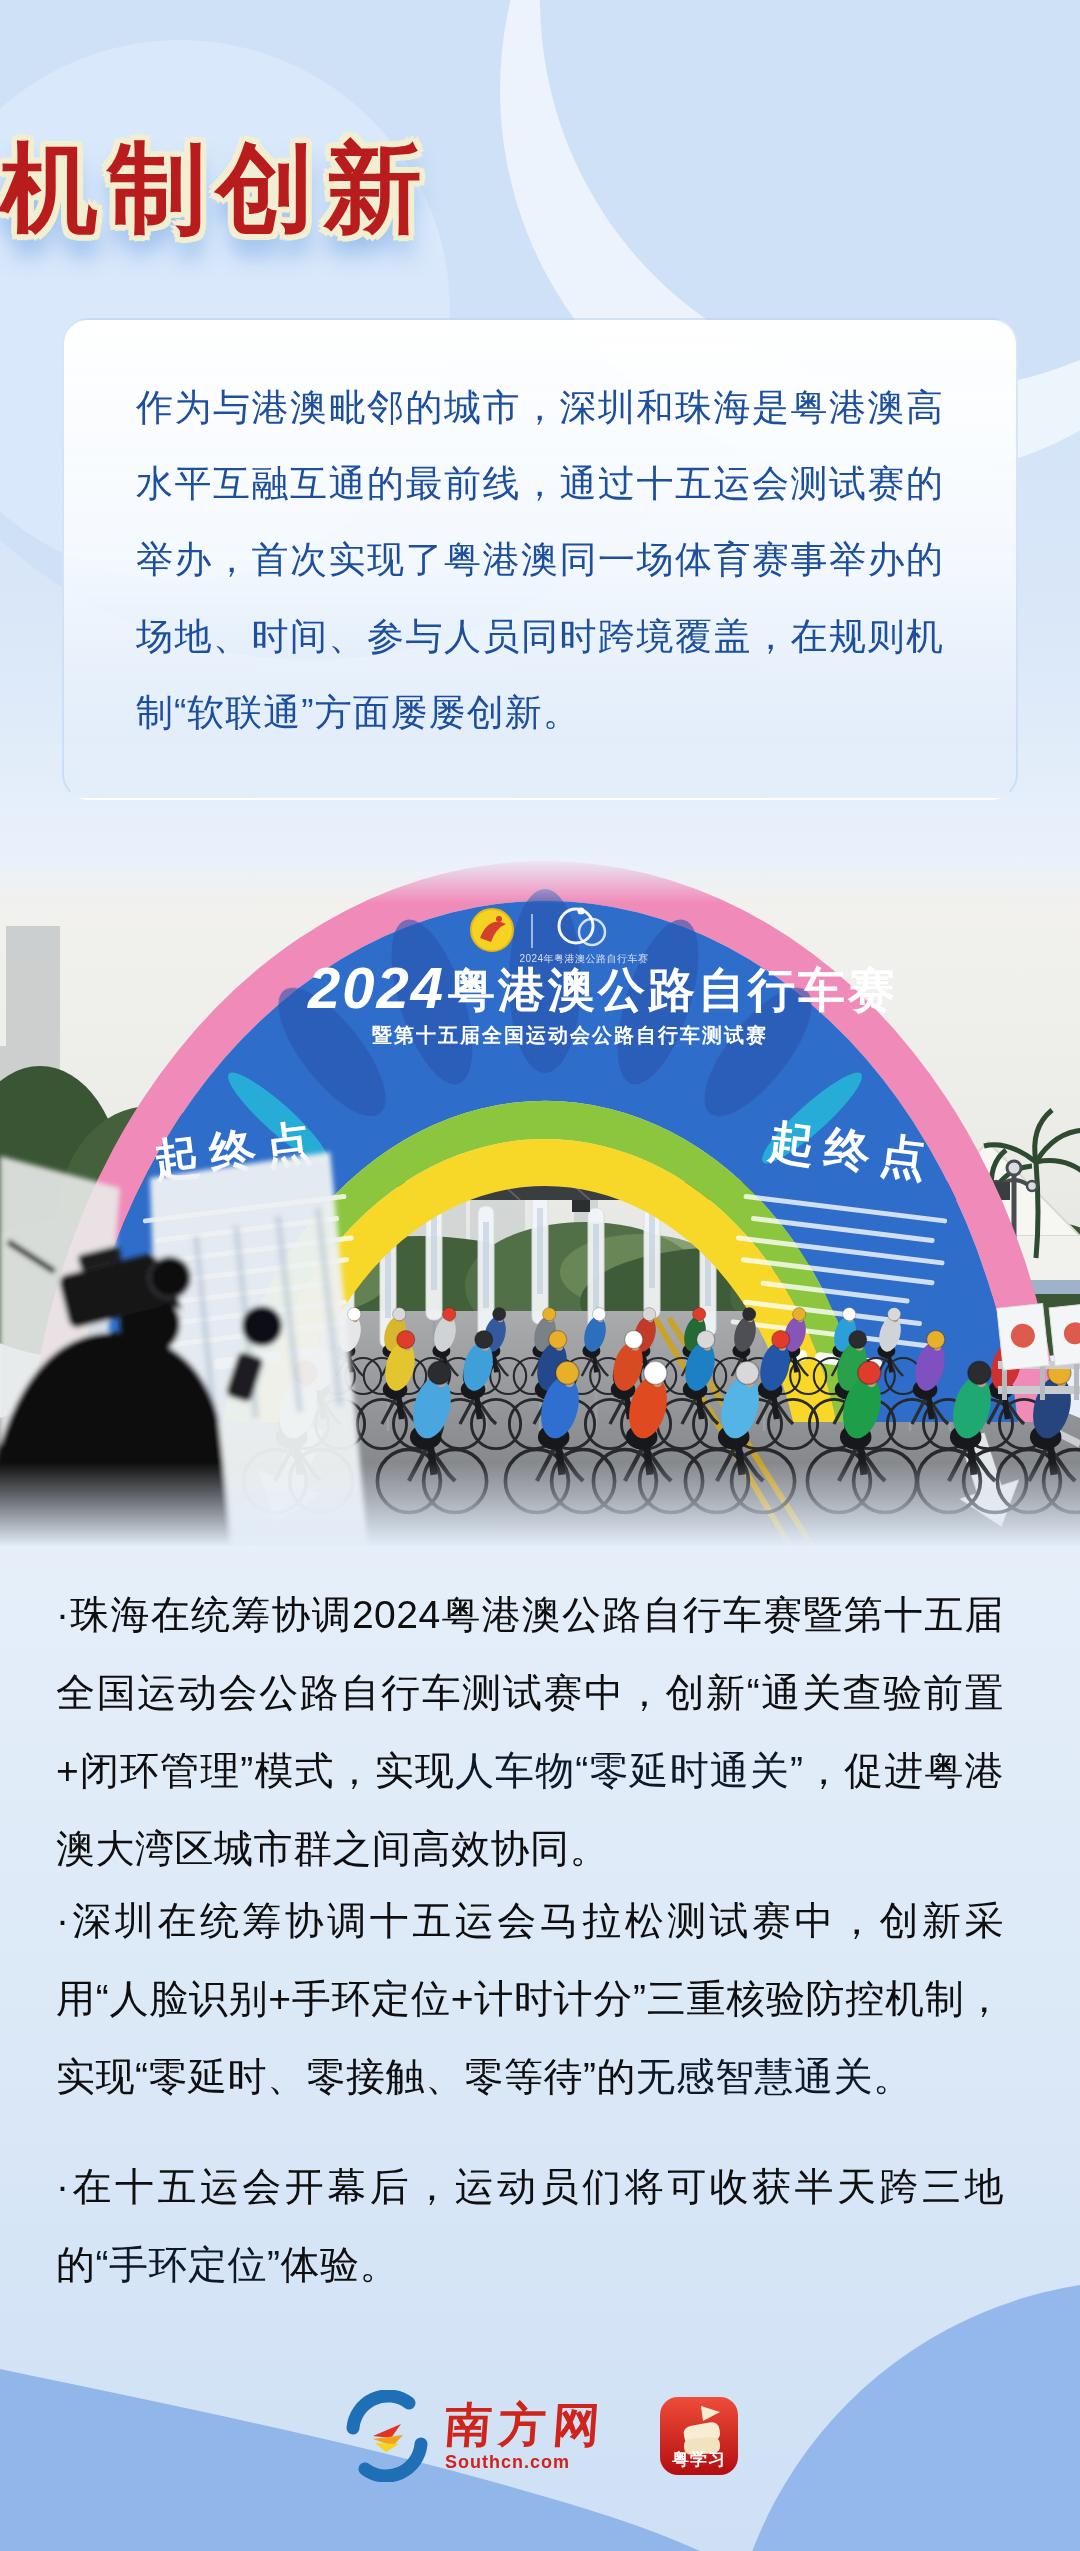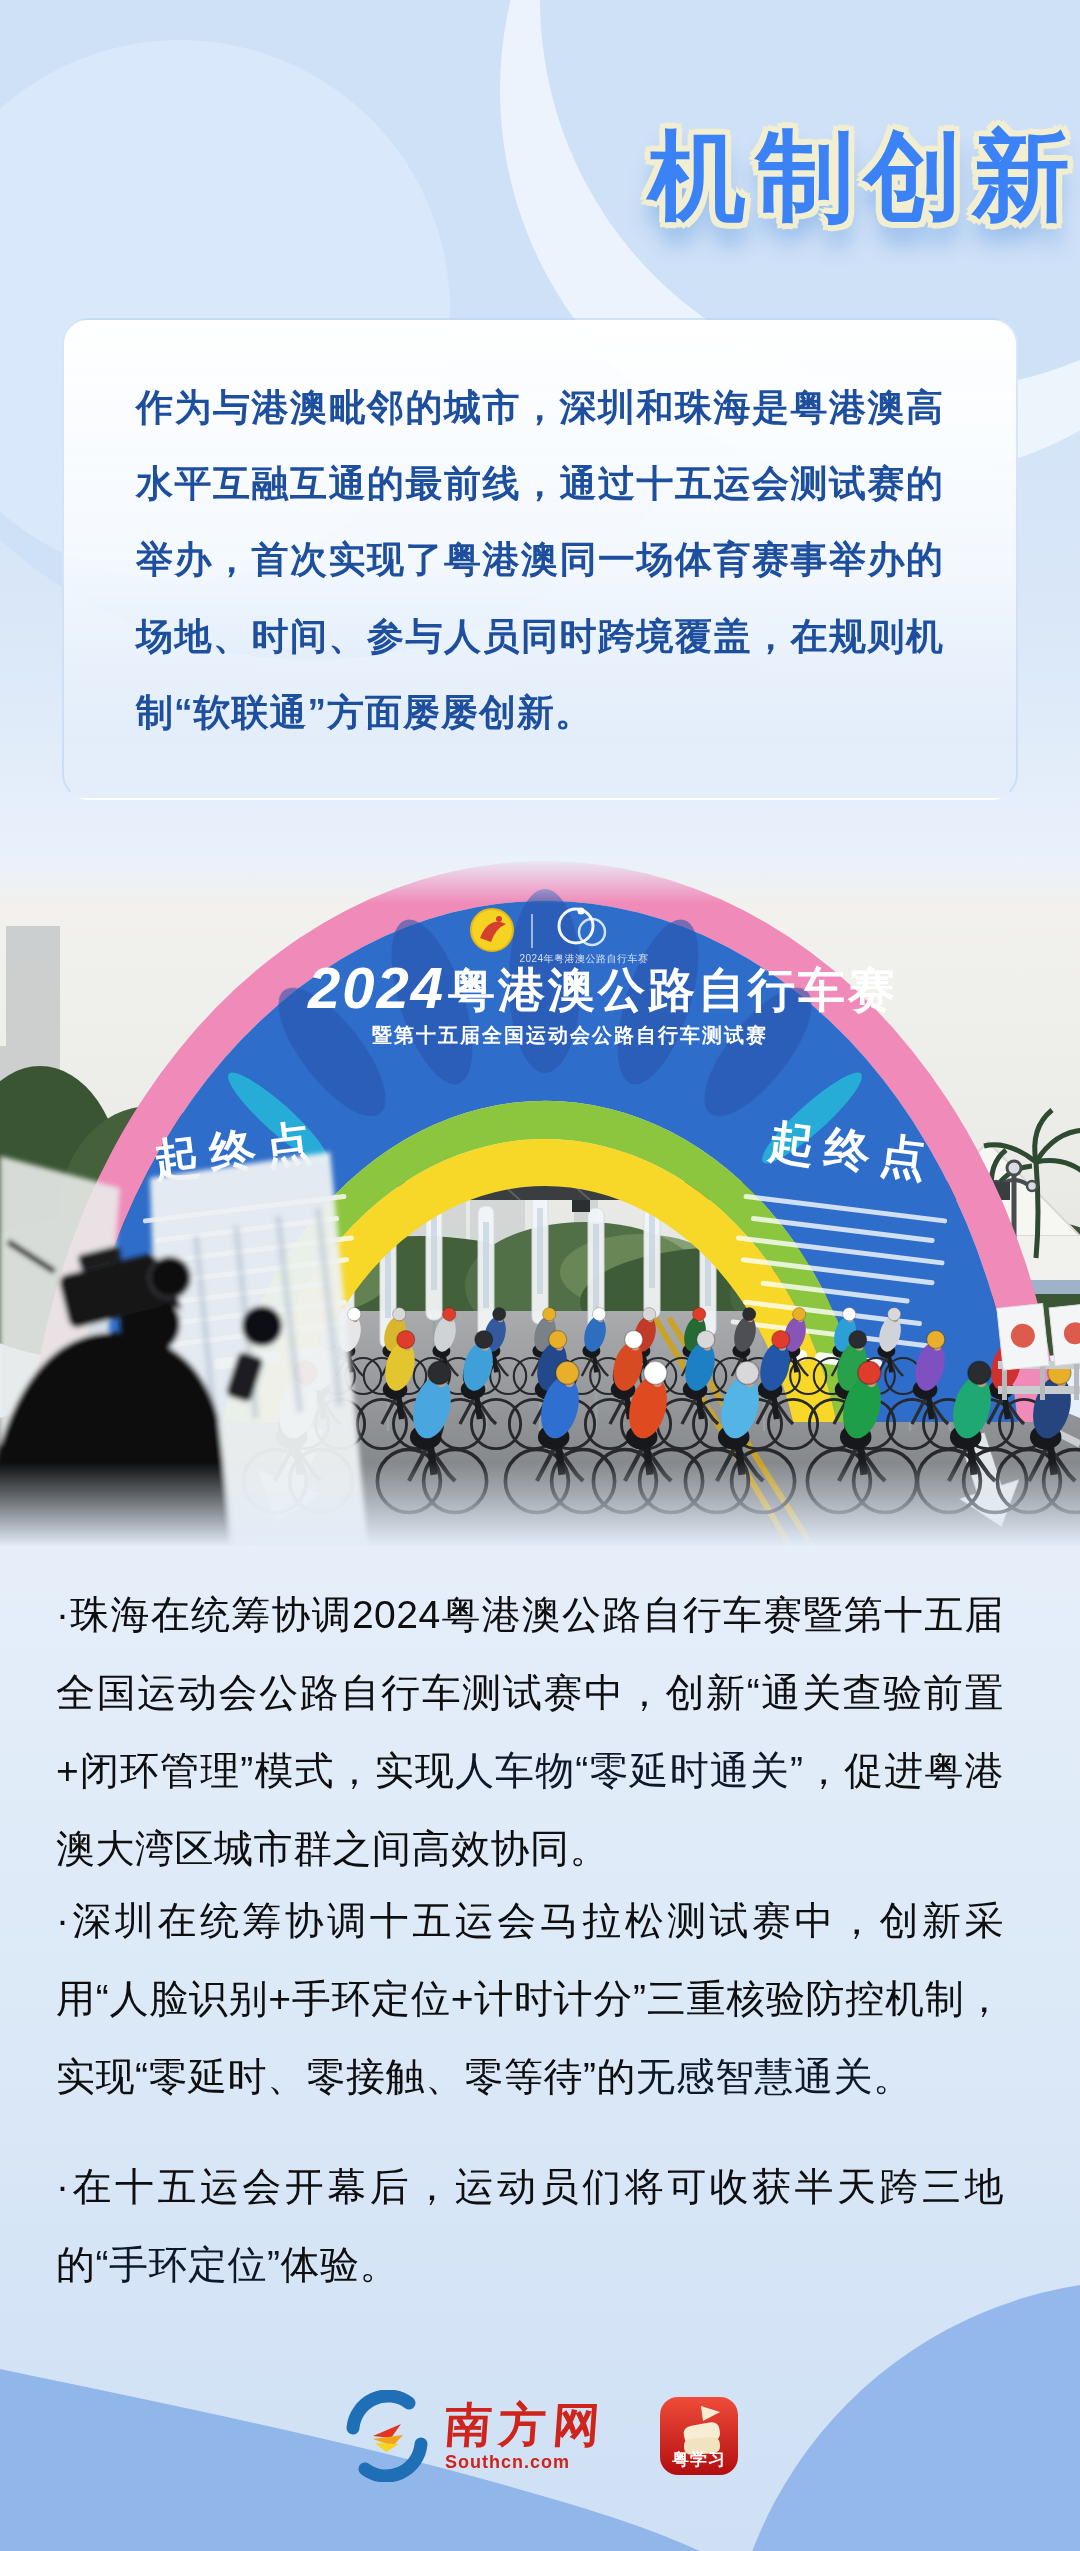--- a/index.html
+++ b/index.html
@@ -14,37 +14,37 @@
   .bg-circle{position:absolute;border-radius:50%;}
   .bg-tl-big{left:-150px;top:-260px;width:920px;height:920px;background:#cfe1f7;}
   .bg-tl-small{left:-90px;top:40px;width:540px;height:540px;background:#dbe9fb;opacity:.85;}
   .bg-tr-ring{right:-200px;top:-300px;width:780px;height:780px;background:rgba(238,245,252,.9);}
   .bg-tr-ring-inner{right:-240px;top:-390px;width:780px;height:780px;background:#cfe1f7;}
   .bg-br-circle{left:725px;top:2280px;width:840px;height:840px;background:#94b8ec;}
   .bg-wave{position:absolute;left:0;bottom:0;width:1080px;height:300px;}
 
   
   .page-title{
-    position:absolute;top:112px;left:0;width:100%;text-align:right;
-    font-size:98px;font-weight:900;letter-spacing:10px;color:#3b82f6;
+    position:absolute;top:124px;left:0;width:100%;text-align:left;
+    font-size:98px;font-weight:900;letter-spacing:10px;color:#b91c1c;
     text-shadow:
       -5px -5px 0 #f2eed2, 5px -5px 0 #f2eed2,-5px 5px 0 #f2eed2,5px 5px 0 #f2eed2,
       0 -6px 0 #f2eed2,0 6px 0 #f2eed2,-6px 0 0 #f2eed2,6px 0 0 #f2eed2,
       0 20px 22px rgba(118,168,228,.95);
   }
 
   
   .intro-card{
     position:absolute;left:62px;top:318px;width:956px;height:482px;box-sizing:border-box;
     border-radius:26px;padding:50px 72px 0 72px;
     background:linear-gradient(180deg,rgba(255,255,255,.98) 0%,rgba(246,250,254,.92) 50%,rgba(232,241,251,.4) 86%,rgba(232,241,251,0) 100%);
     border:2px solid rgba(185,210,240,.55);border-bottom-color:transparent;
   }
   .intro-card p{
-    margin:0;font-size:37px;line-height:2.06;color:#1d4f9e;font-weight:700;
+    margin:0;font-size:37px;line-height:2.06;color:#1d4f9e;font-weight:400;
     text-align:justify;letter-spacing:1px;
   }
 
   
   .photo-wrap{position:absolute;left:0;top:856px;width:1080px;height:690px;}
 
   
   .bullet{
     position:absolute;left:56px;width:948px;margin:0;
     font-size:39px;line-height:2.0;color:#0f0f10;text-align:justify;letter-spacing:.5px;

